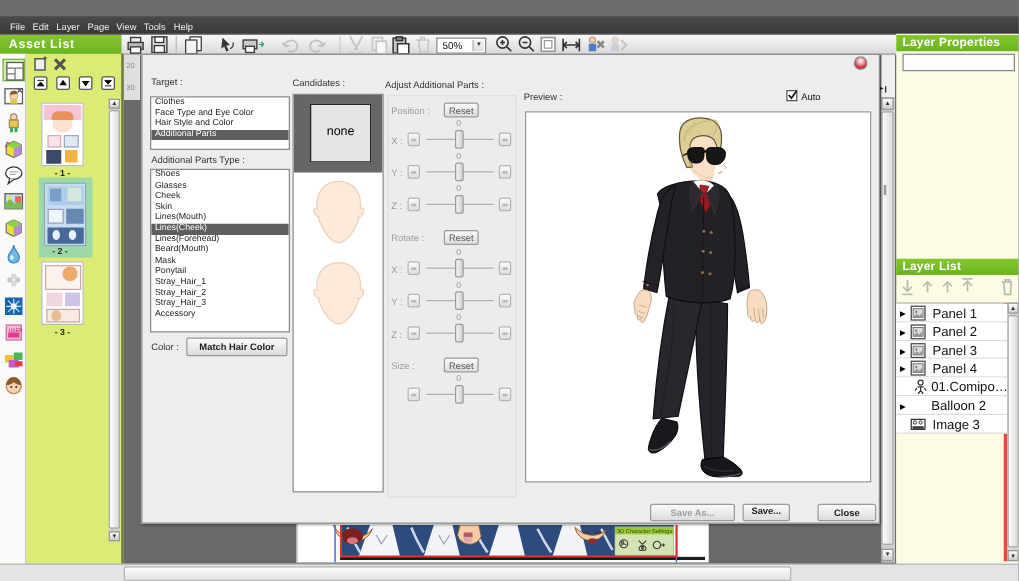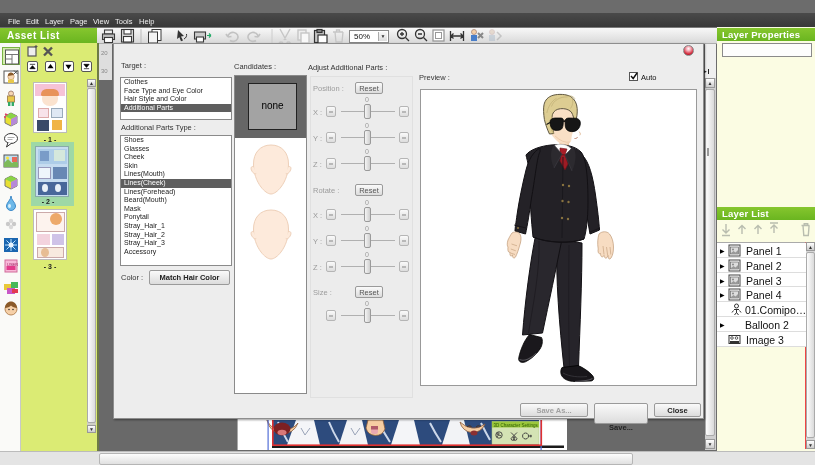--- a/index.html
+++ b/index.html
@@ -378,21 +378,21 @@
     <svg style="position:absolute;left:0px;top:194px;" width="98" height="20" viewBox="0 0 98 20">
       <g stroke="#b9bdaf" stroke-width="1.4" fill="none">
         <path d="M9 3v9M5.5 8.5L9 12l3.5-3.5M5 14.5h8"></path>
         <path d="M25 13V5M21.5 8L25 4.5 28.5 8"></path>
         <path d="M41 13V5M37.5 8L41 4.5 44.5 8"></path>
         <path d="M57 12V4M53.5 7.5L57 4l3.5 3.5M53 2h8"></path>
         <path d="M84.5 4.5h8M86 4.5l.8 10h4.5l.8-10M87.2 2.8h3.5v1.7h-3.5z"></path>
       </g>
     </svg>
 
-    <div style="position:absolute;left:0px;top:215px;width:89px;height:207px;background:#fbfce3;border-top:1px solid #aaa;border-right:1px solid #ef4444;">
+    <div style="position:absolute;left:0px;top:215px;width:89px;height:207px;background:#fbfce3;border-top:1px solid #aaa;border-right:3px solid #ef4444;">
       <div class="lrow" style="top:0px">
           <i>▶</i>
           <svg class="pic" viewBox="0 0 13 13">
             <rect x="1" y="1" width="11" height="11" fill="#fff" stroke="#444"></rect>
             <rect x="2.5" y="3" width="8" height="7" fill="#ddd" stroke="#666" stroke-width=".7"></rect>
             <circle cx="5" cy="5.5" r="1" fill="#888"></circle>
             <path d="M3 9l2.5-2 2 1.5L10 6v4H3z" fill="#999"></path>
           </svg>
           <b>Panel 1</b>
         </div>
@@ -483,21 +483,21 @@
       <div class="li">Stray_Hair_2</div>
       <div class="li">Stray_Hair_3</div>
       <div class="li">Accessory</div>
     </div>
     <div class="lbl" style="left:7px;top:229px;">Color :</div>
     <div class="btn" style="left:35px;top:226px;width:81px;height:15px;font-weight:bold;padding-top:2px;">Match Hair Color</div>
 
     <div class="lbl" style="left:120px;top:18px;">Candidates :</div>
     <div class="listbox" style="left:120px;top:31px;width:73px;height:319px;">
       <div style="position:absolute;left:0;top:0;width:71px;height:62px;background:#666;">
-        <div style="position:absolute;left:13px;top:7px;width:49px;height:47px;background:#a3a3a3;border:1px solid #222;font-size:10px;text-align:center;padding-top:16px;color:#000;">none</div>
+        <div style="position:absolute;left:13px;top:7px;width:49px;height:47px;background:#e5e5e5;border:1px solid #222;font-size:10px;text-align:center;padding-top:16px;color:#000;">none</div>
       </div>
       <svg class="face" style="left:12px;top:67px;">
           <use href="#headshape"></use>
         </svg>
       <svg class="face" style="left:12px;top:132px;">
           <use href="#headshape"></use>
         </svg>
     </div>
 
     <div class="lbl" style="left:194px;top:19px;">Adjust Additional Parts :</div>
@@ -633,16 +633,16 @@
 
         <path d="M549 121 C549 118.5 551 117.2 554 117 L560 117 C562 117.2 562.5 118.3 562.5 119.7 L563.8 119.7 C564.3 118.2 565.5 117.2 567.5 117 L575 117.2 C578 117.7 579.6 119.7 579.4 122.7 C579.1 126.2 577 129.7 573 130.5 C569 131.2 565.5 129.7 564.6 126.7 C564.1 124.7 564.1 121.7 564.2 120.7 L562.2 120.7 C562.4 122.2 562.2 125.2 561.2 127.2 C559.7 129.8 554 130.2 551.5 128.2 C549.8 126.7 549 123.5 549 121 Z" fill="#161616" stroke="#000" stroke-width=".7"></path>
         <path d="M549 121.5 L545.5 123.5" stroke="#161616" stroke-width="1.3"></path>
 
         <path d="M577.8 130.5 C579.3 131.5 579.8 133 578.8 134.3" stroke="#d8a87f" stroke-width=".8" fill="none"></path>
         <path d="M573.5 137.5 C575 137.7 576.2 137 576.7 136" stroke="#b06a50" stroke-width=".8" fill="none"></path>
       </svg>
     </div>
 
     <div class="btn" style="left:406px;top:359px;width:68px;height:14px;padding-top:2px;color:#a0a0a0;font-weight:bold;">Save As...</div>
-    <div class="btn" style="left:480px;top:359px;width:54px;height:14px;padding-top:19px;font-weight:bold;">Save...</div>
+    <div class="btn" style="left:480px;top:359px;width:38px;height:14px;padding-top:0;font-weight:bold;">Save...</div>
     <div class="btn" style="left:540px;top:359px;width:47px;height:14px;padding-top:2px;font-weight:bold;">Close</div>
   </div>
 </div>
 
 </body></html>

